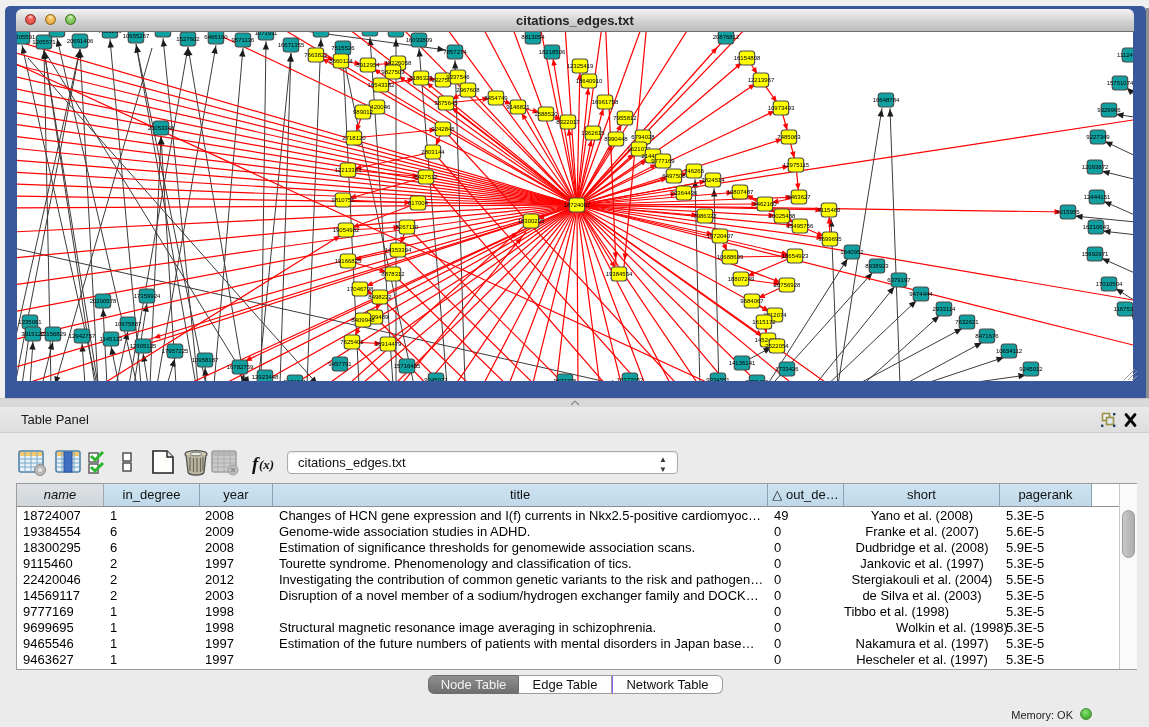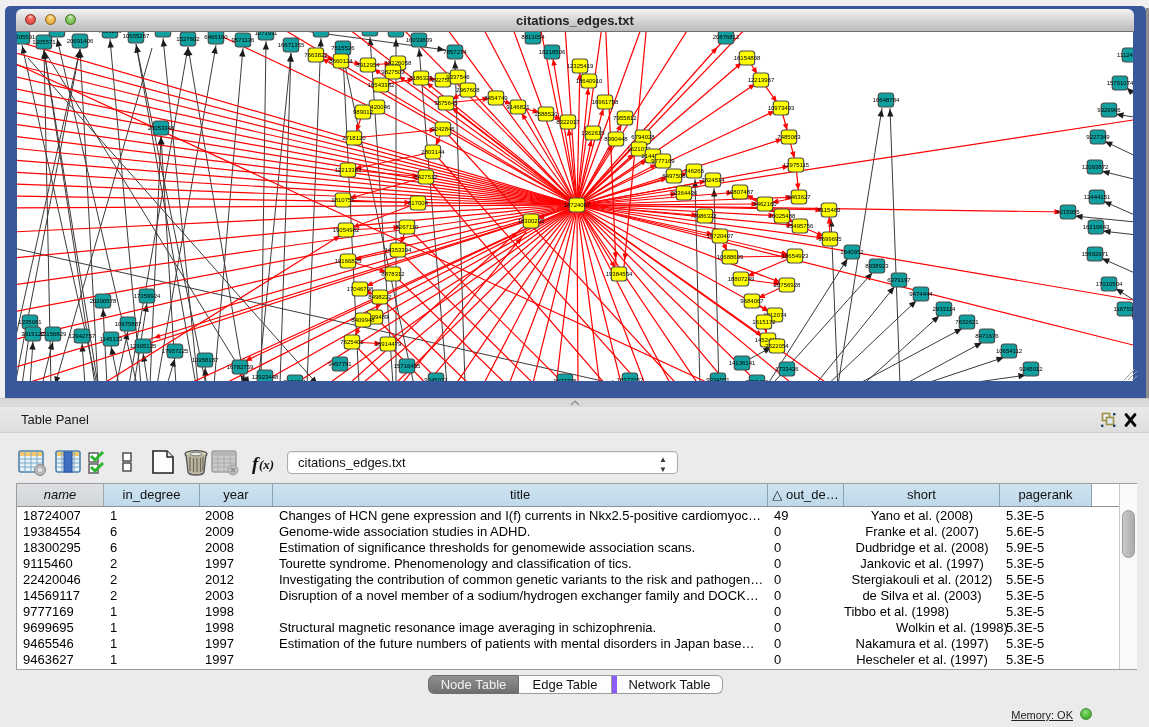--- a/index.html
+++ b/index.html
@@ -33,23 +33,23 @@
 .hrow { left:0; top:0; width:1102px; height:23px; border-bottom:1px solid #8f8f8f; }
 .drow { left:0; width:1102px; height:16px; font-size:13px; color:#000; white-space:nowrap; }
 .dc { position:absolute; top:0; height:16px; line-height:16px; overflow:hidden; }
 #vscroll { left:1102px; top:0px; width:18px; height:185px; background:#fafafa; border-left:1px solid #c8c8c8;}
 #vthumb { left:2px; top:26px; width:13px; height:48px; background:linear-gradient(90deg,#c9c9c9,#ababab); border:1px solid #9a9a9a; border-radius:7px;}
 
 #tabs { left:428px; top:242px; height:19px; font-size:13px; }
 .tab { position:absolute; top:0; height:19px; line-height:18px; text-align:center; background:#fdfdfd; border:1px solid #9c9c9c; color:#111; }
 #tab1 { left:0; width:91px; border-radius:6px 0 0 6px; background:linear-gradient(#909090,#6e6e6e); color:#f2f2f2; border-color:#6e6e6e;}
 #tab2 { left:91px; width:93px; border-left:none; }
-#tab3 { left:184px; width:111px; border-left:5px solid #8b5cf6; border-radius:0 6px 6px 0; }
+#tab3 { left:184px; width:111px; border-left:1px solid #8b5cf6; border-radius:0 6px 6px 0; }
 #status { left:0px; top:272px; width:1149px; height:22px; }
-#status .m { position:absolute; right:76px; top:4px; font-size:11px; color:#222;text-decoration:underline; }
+#status .m { position:absolute; right:76px; top:4px; font-size:11px; color:#222; }
 #status .dot { position:absolute; right:57px; top:3px; width:12px; height:12px; border-radius:50%; background:radial-gradient(circle at 45% 35%, #8ee07a, #3fae2a 70%, #2e8d1d); border:1px solid #4c8f3c; }
 </style></head><body>
 <div class="abs" id="winframe"></div>
 <div class="abs" id="rightstrip"></div>
 <div class="abs" id="titlebar">
     <div class="abs tl" id="tl-r"></div>
     <div class="abs tl" id="tl-o"></div>
     <div class="abs tl" id="tl-g"></div>
     <div class="title">citations_edges.txt</div>
   </div>
@@ -889,21 +889,21 @@
         <span class="dc" style="left:757px;width:68px">0</span>
         <span class="dc" style="left:827px;width:156px;text-align:center">Jankovic et al. (1997)</span>
         <span class="dc" style="left:989px;width:95px">5.3E-5</span>
       </div>
       <div class="abs drow" style="top:88px">
         <span class="dc" style="left:6px;width:80px">22420046</span>
         <span class="dc" style="left:93px;width:88px">2</span>
         <span class="dc" style="left:188px;width:66px">2012</span>
         <span class="dc" style="left:262px;width:487px">Investigating the contribution of common genetic variants to the risk and pathogen…</span>
         <span class="dc" style="left:757px;width:68px">0</span>
-        <span class="dc" style="left:827px;width:156px;text-align:center">Stergiakouli et al. (2012)</span>
+        <span class="dc" style="left:827px;width:156px;text-align:center">Stergiakouli et al. (2004)</span>
         <span class="dc" style="left:989px;width:95px">5.5E-5</span>
       </div>
       <div class="abs drow" style="top:104px">
         <span class="dc" style="left:6px;width:80px">14569117</span>
         <span class="dc" style="left:93px;width:88px">2</span>
         <span class="dc" style="left:188px;width:66px">2003</span>
         <span class="dc" style="left:262px;width:487px">Disruption of a novel member of a sodium/hydrogen exchanger family and DOCK…</span>
         <span class="dc" style="left:757px;width:68px">0</span>
         <span class="dc" style="left:827px;width:156px;text-align:center">de Silva et al. (2003)</span>
         <span class="dc" style="left:989px;width:95px">5.3E-5</span>

